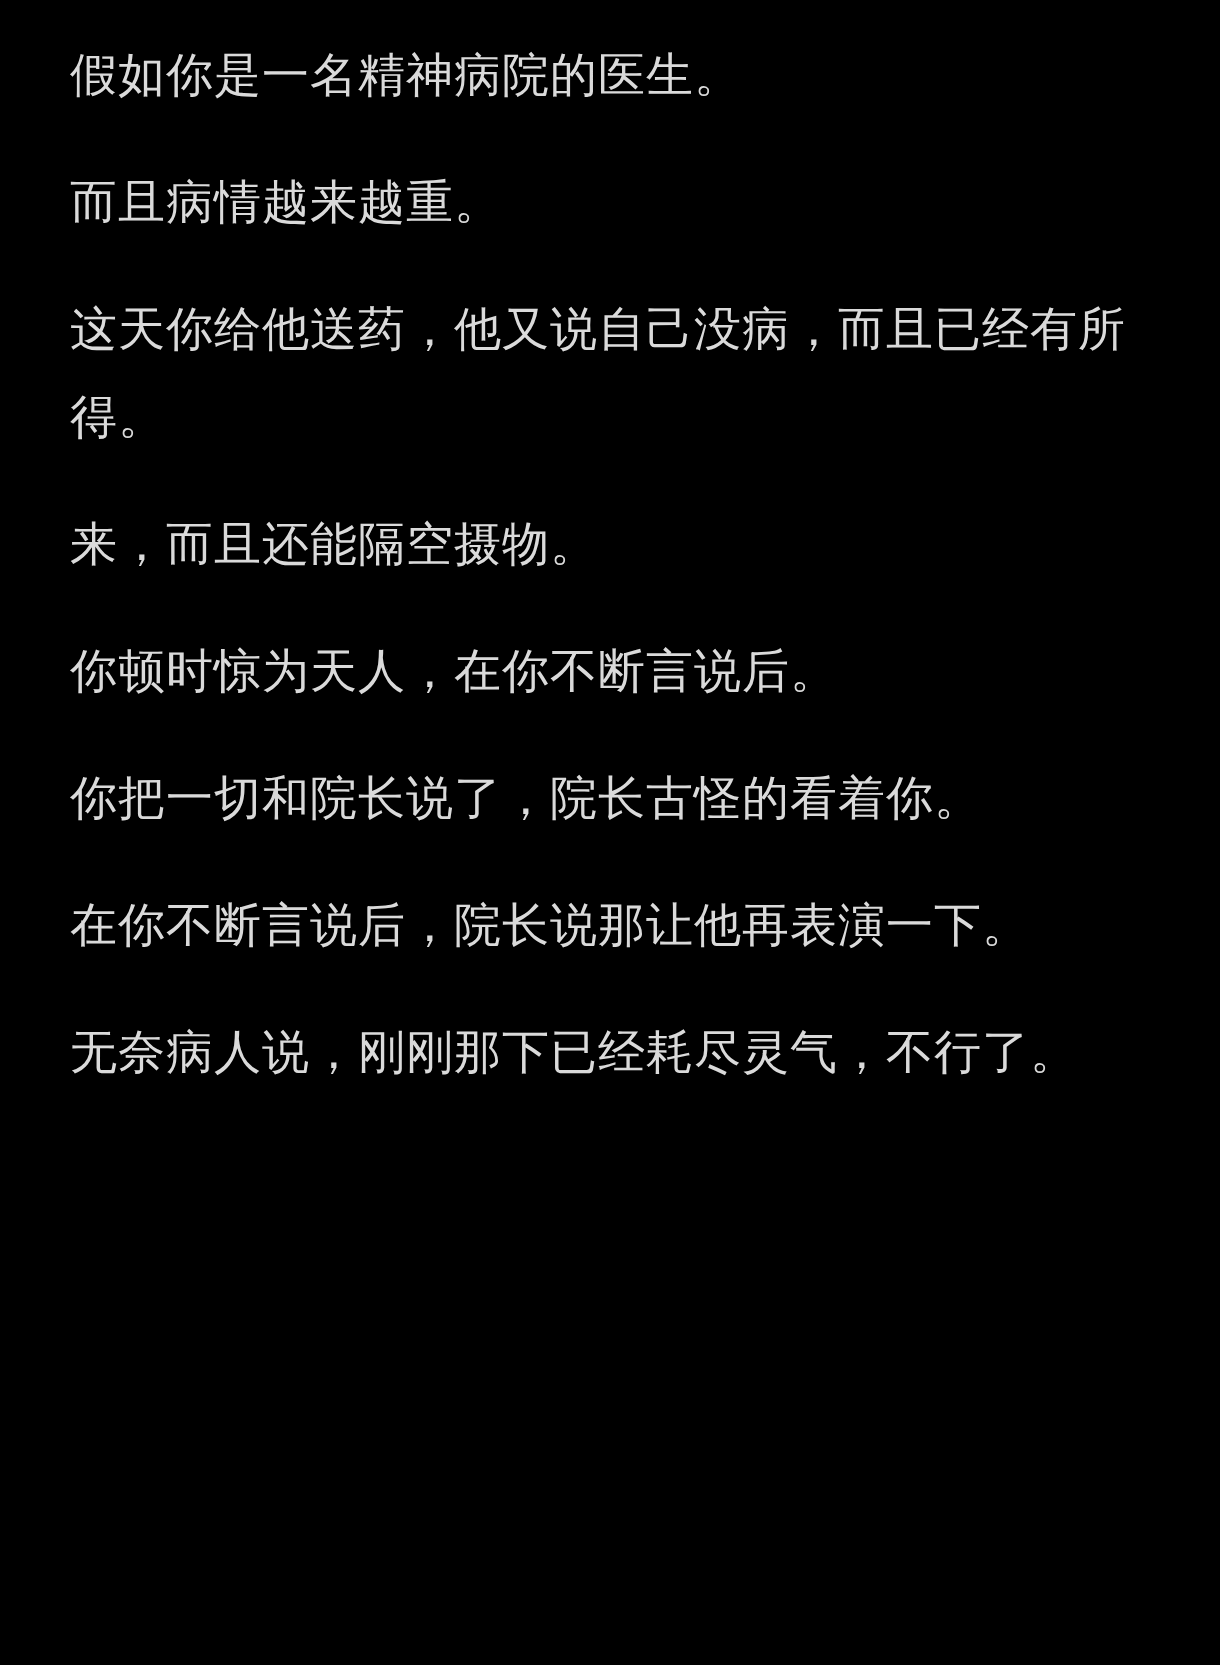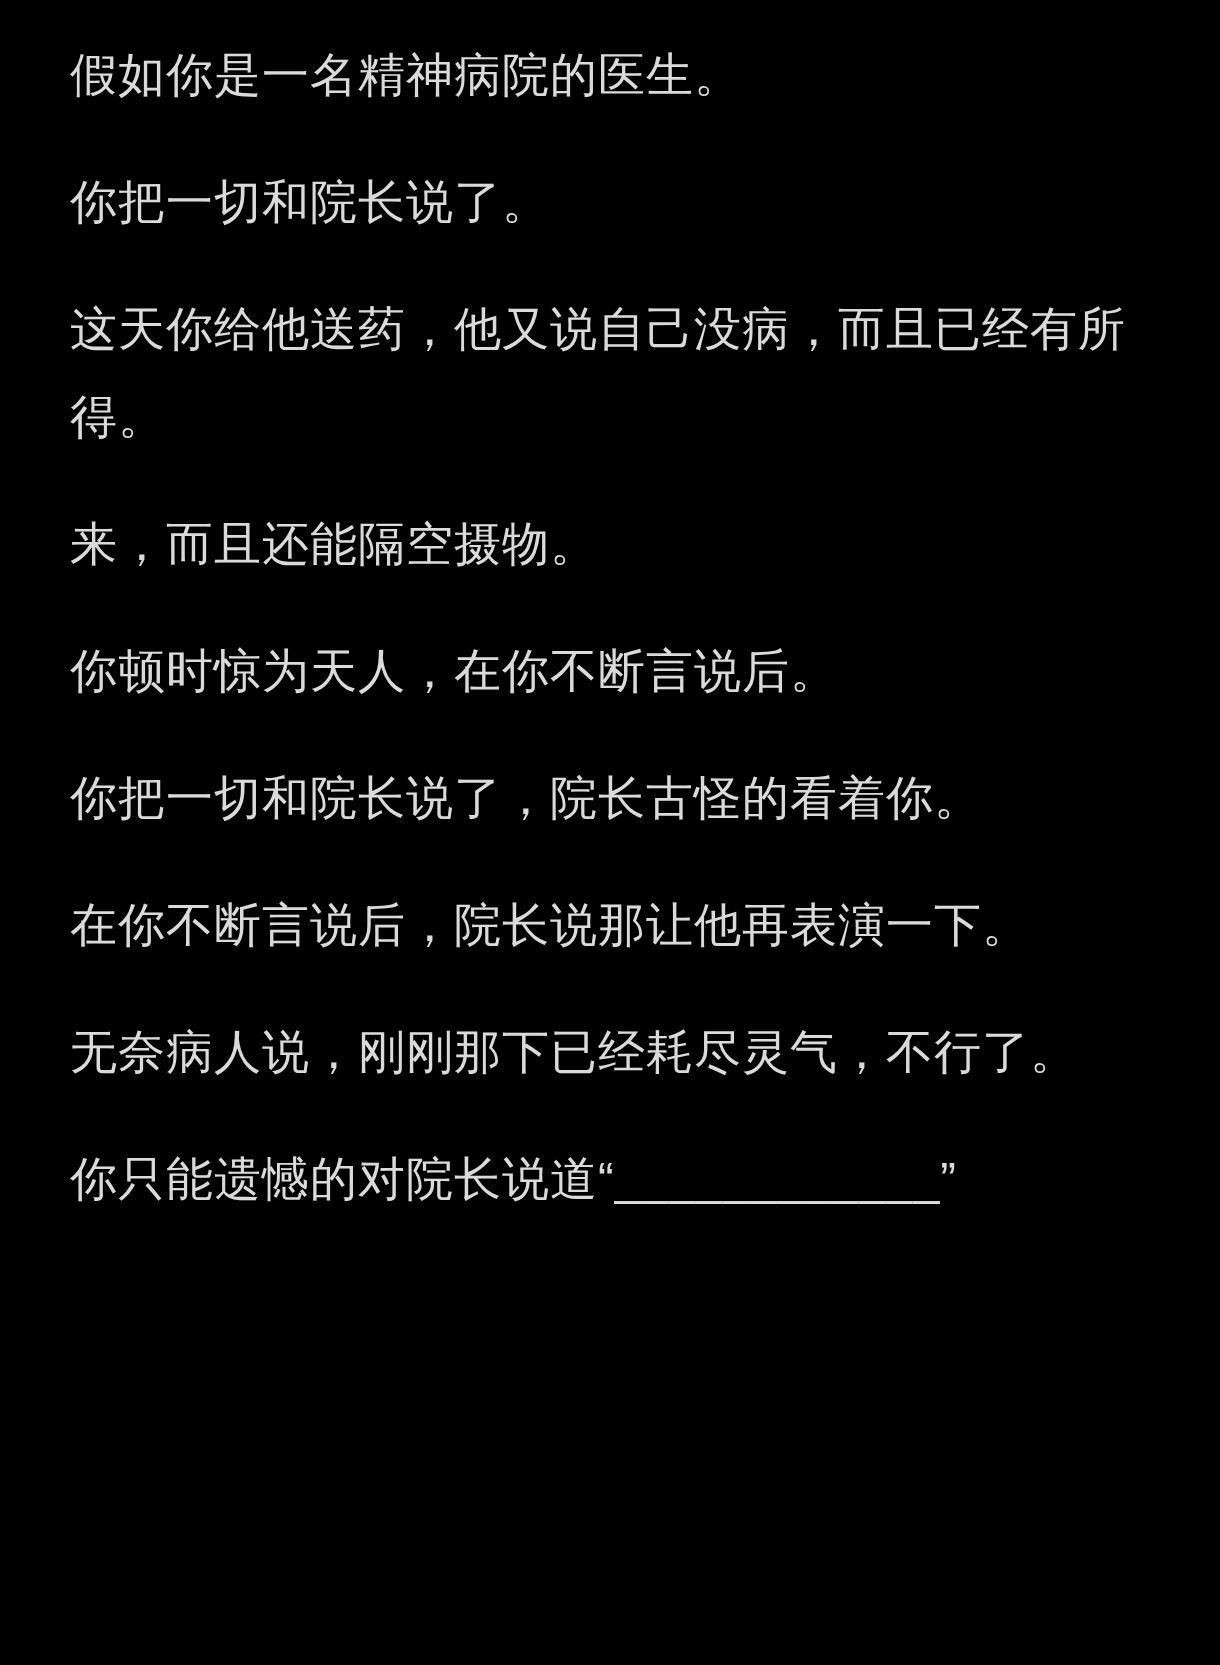--- a/index.html
+++ b/index.html
@@ -33,21 +33,21 @@
 <body>
 
 <div class="page" style="--page-bg: #000000; --text-color: #dadada;">
 
   <div class="paragraph">
     <div class="line">假如你是一名精神病院的医生。</div>
   </div>
 
 
   <div class="paragraph">
-    <div class="line">你把一切和院长说了。</div>
+    <div class="line">而且病情越来越重。</div>
   </div>
 
   <div class="paragraph">
     <div class="line">这天你给他送药，他又说自己没病，而且已经有所</div>
     <div class="line">得。</div>
   </div>
 
   <div class="paragraph">
     <div class="line">来，而且还能隔空摄物。</div>
   </div>
@@ -61,17 +61,14 @@
   </div>
 
   <div class="paragraph">
     <div class="line">在你不断言说后，院长说那让他再表演一下。</div>
   </div>
 
   <div class="paragraph">
     <div class="line">无奈病人说，刚刚那下已经耗尽灵气，不行了。</div>
   </div>
 
-  <div class="paragraph">
-    <div class="line">你只能遗憾的对院长说道“____________”</div>
-  </div>
 
 </div>
 
 </body></html>

